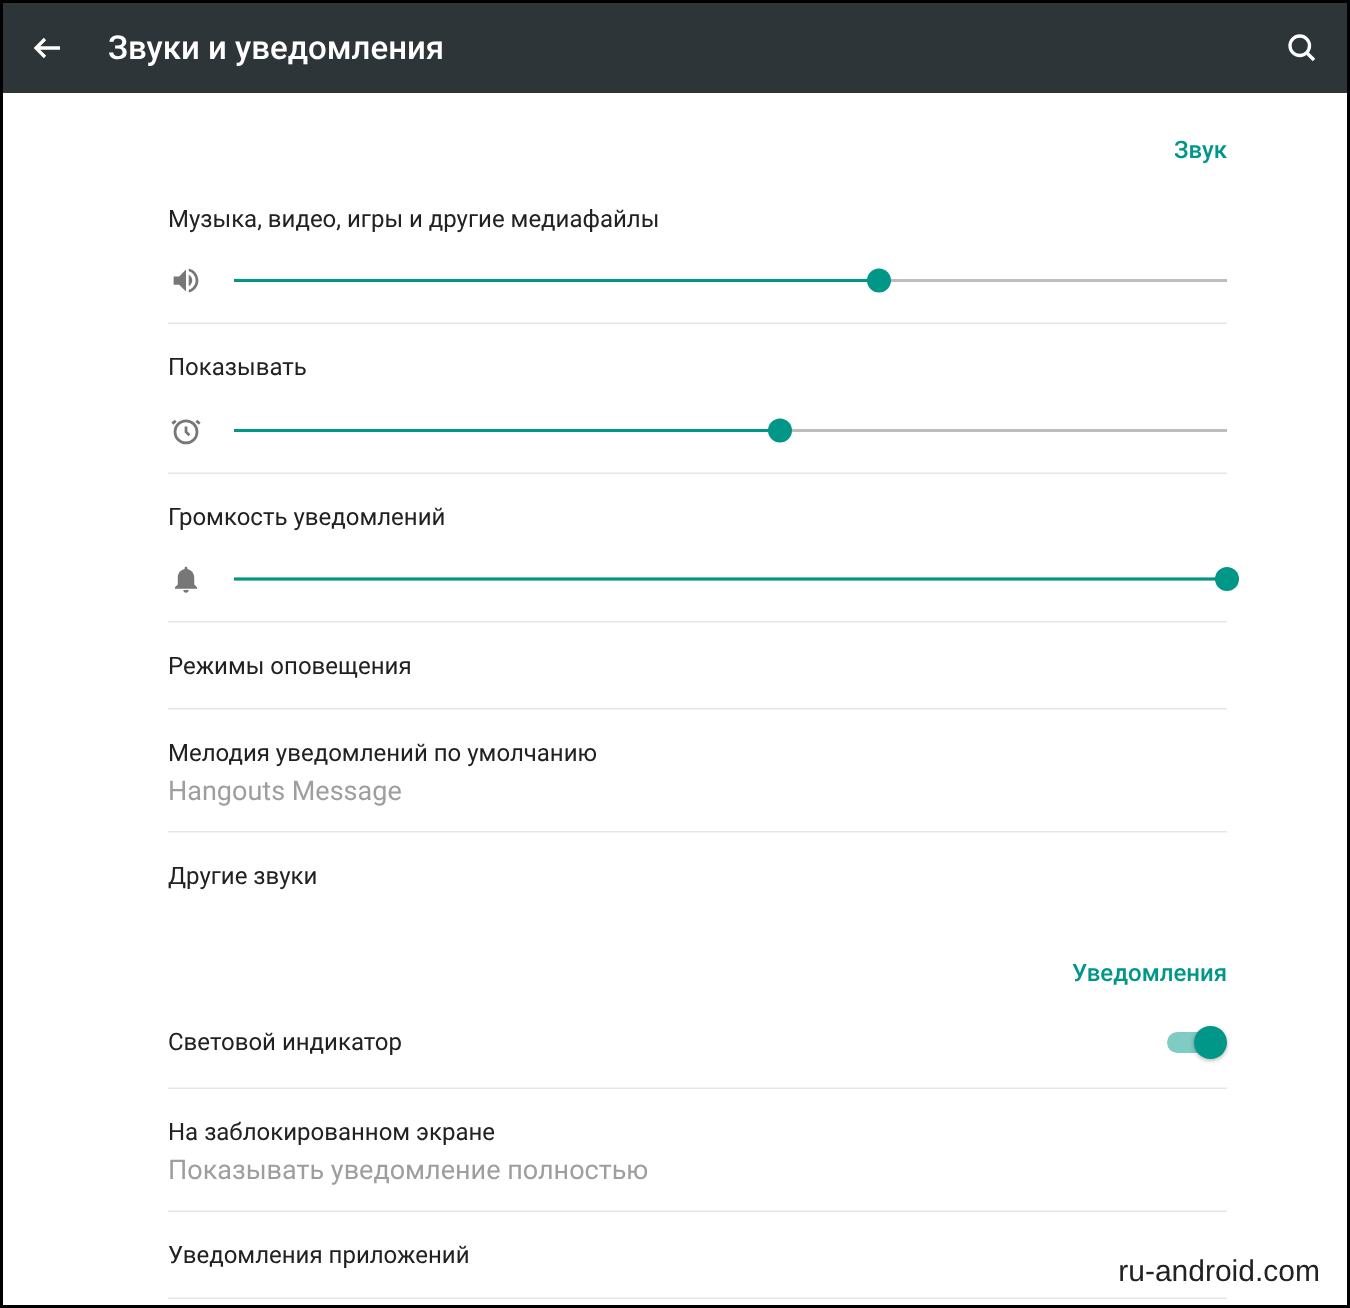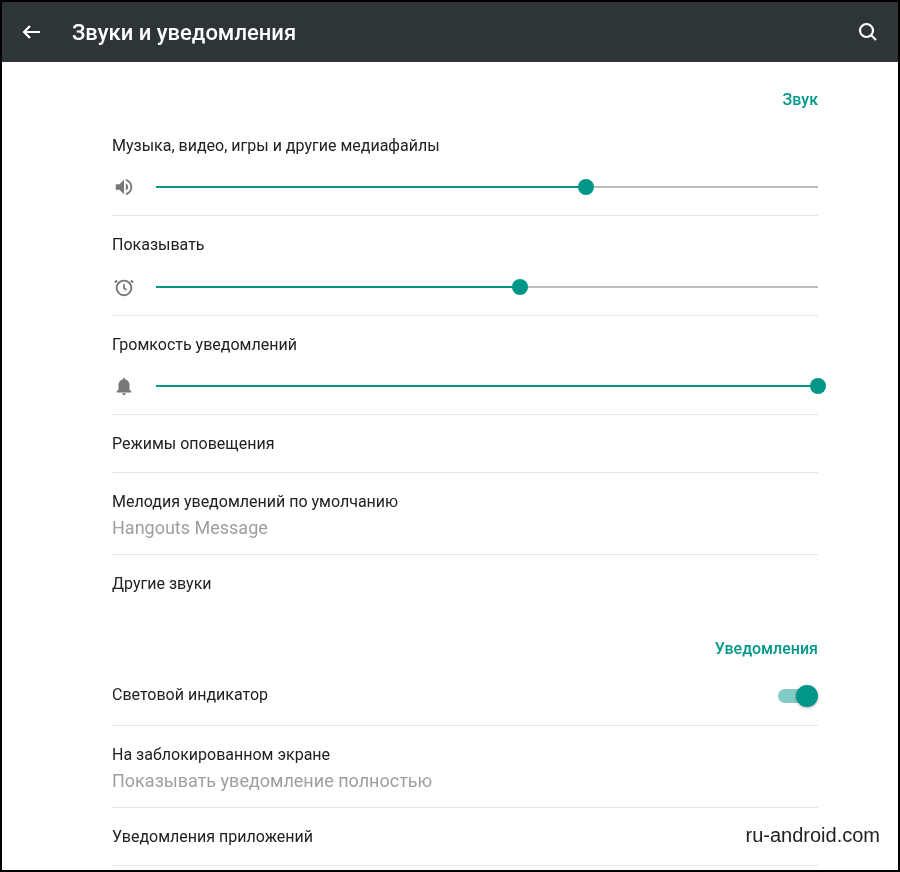--- a/index.html
+++ b/index.html
@@ -106,21 +106,21 @@
       position: absolute;
       top: 50%;
       width: 16px;
       height: 16px;
       border-radius: 50%;
       background: #009688;
       transform: translate(-50%, -50%);
     }
     .toggle-row {
       display: flex;
-      align-items: flex-end;
+      align-items: flex-start;
       justify-content: space-between;
       padding: 18px 0;
       border-bottom: 1px solid #e6e6e6;
       gap: 12px;
     }
     .toggle {
       width: 40px;
       height: 22px;
       position: relative;
       cursor: pointer;
@@ -140,21 +140,21 @@
       right: 0;
       width: 22px;
       height: 22px;
       border-radius: 50%;
       background: #009688;
       box-shadow: 0 1px 3px rgba(0,0,0,0.3);
     }
     .watermark {
       position: absolute;
       right: 18px;
-      bottom: 23px;
+      bottom: 10px;
       font-size: 20px;
       color: #222;
       font-family: Arial, sans-serif;
     }
   </style>
 </head>
 <body>
 
 <div class="toolbar">
   <span class="icon-btn">

